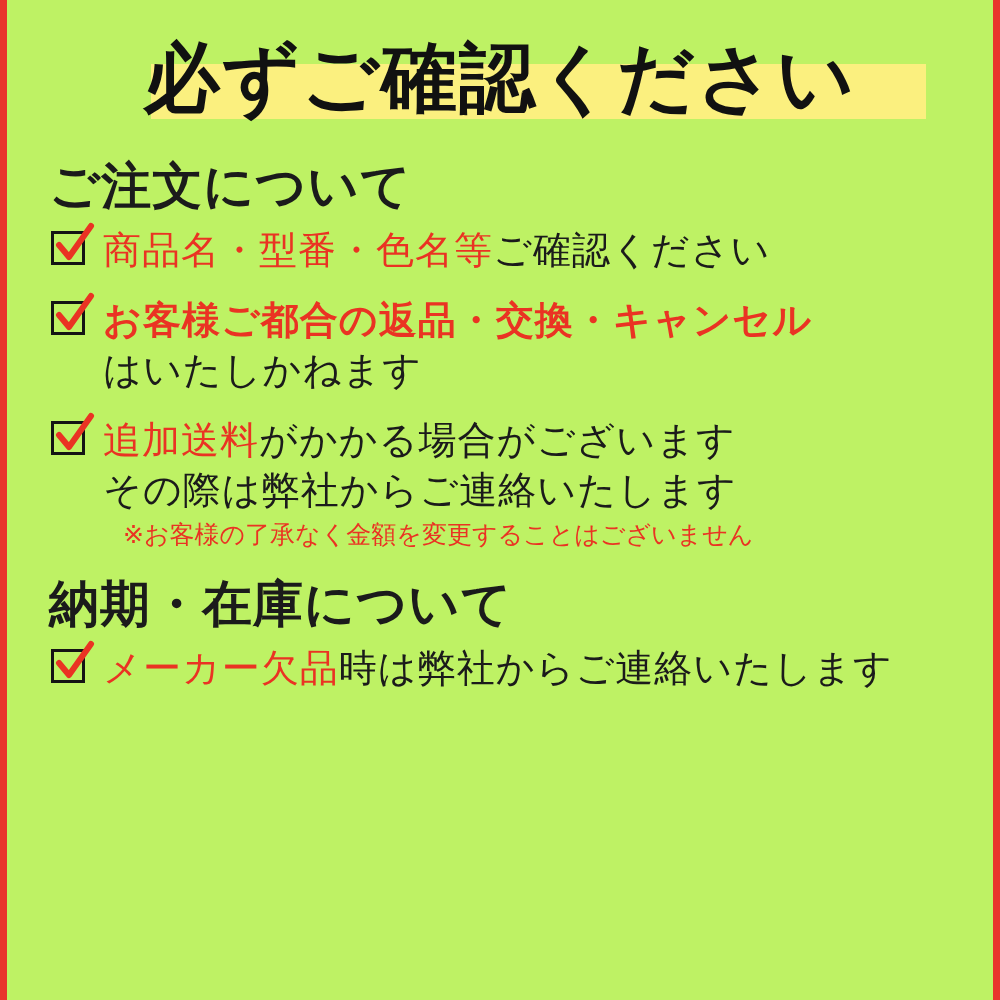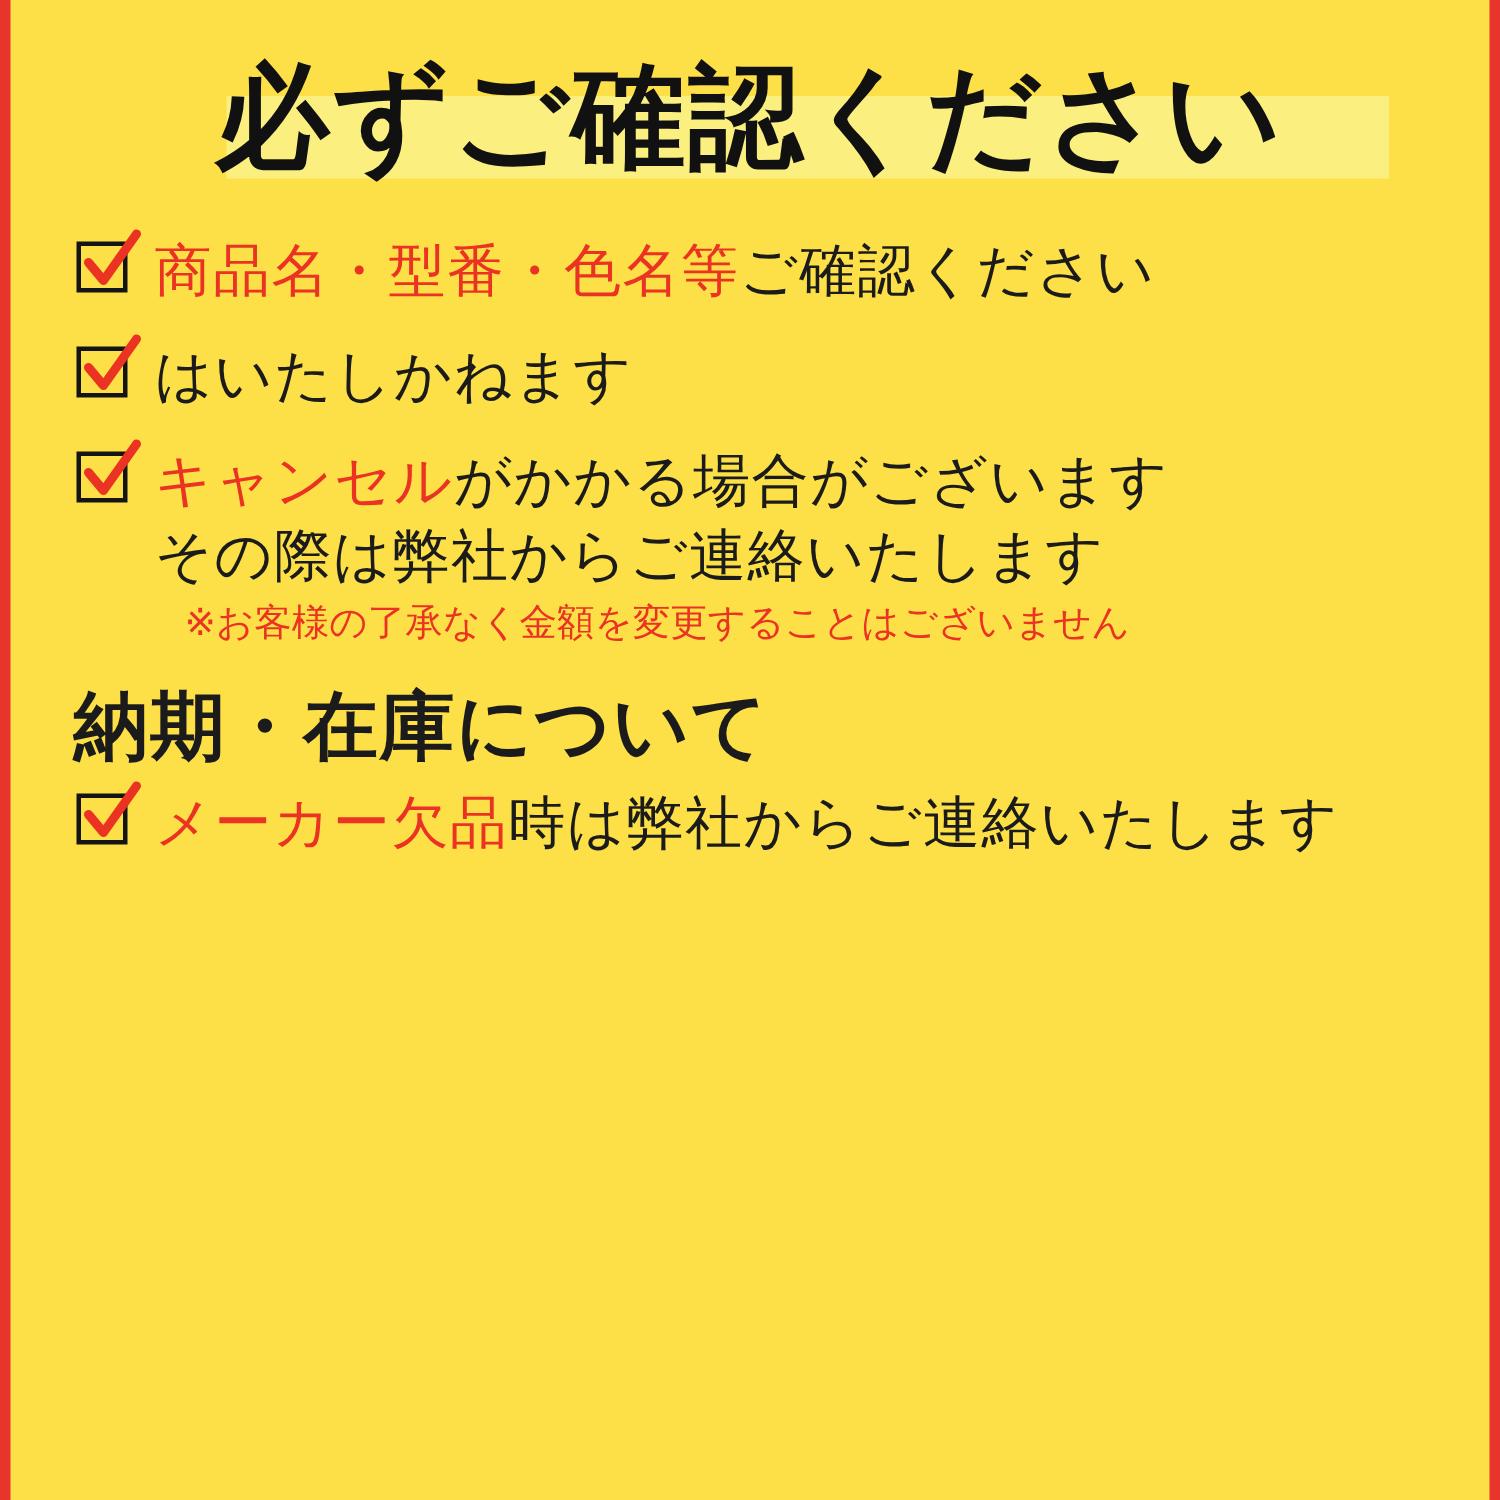--- a/index.html
+++ b/index.html
@@ -13,21 +13,21 @@
     font-family: "DejaVu Sans", "Liberation Sans", sans-serif;
     overflow: hidden;
   }
   .page {
     position: relative;
     width: 1000px;
     height: 1000px;
     box-sizing: border-box;
     border-left: 7px solid #e8352c;
     border-right: 7px solid #e8352c;
-    background: #fde047;
+    background: #bef264;
   }
   .inner {
     position: absolute;
     left: 0;
     top: 0;
     right: 0;
     bottom: 0;
     padding: 26px 34px 0 34px;
     box-sizing: border-box;
   }
@@ -126,46 +126,48 @@
 
 <div class="page">
   <div class="inner">
 
     <div class="title-wrap">
       <div class="title-highlight"></div>
       <div class="title-text">必ずご確認ください</div>
     </div>
 
     <div>
+      <div class="section-heading">ご注文について</div>
 
       <div class="item">
         <span class="checkbox">
           <svg viewBox="0 0 46 46">
             <path d="M9 23 L19 35 L41 4" fill="none" stroke="#ea3323" stroke-width="6" stroke-linecap="round" stroke-linejoin="round"></path>
           </svg>
         </span>
         <div class="line"><span class="red">商品名・型番・色名等</span><span>ご確認ください</span></div>
       </div>
 
       <div class="item">
         <span class="checkbox">
           <svg viewBox="0 0 46 46">
             <path d="M9 23 L19 35 L41 4" fill="none" stroke="#ea3323" stroke-width="6" stroke-linecap="round" stroke-linejoin="round"></path>
           </svg>
         </span>
+        <div class="line red">お客様ご都合の返品・交換・キャンセル</div>
         <div class="line">はいたしかねます</div>
       </div>
 
       <div class="item">
         <span class="checkbox">
           <svg viewBox="0 0 46 46">
             <path d="M9 23 L19 35 L41 4" fill="none" stroke="#ea3323" stroke-width="6" stroke-linecap="round" stroke-linejoin="round"></path>
           </svg>
         </span>
-        <div class="line"><span class="red">キャンセル</span><span>がかかる場合がございます</span></div>
+        <div class="line"><span class="red">追加送料</span><span>がかかる場合がございます</span></div>
         <div class="line">その際は弊社からご連絡いたします</div>
         <div class="note">※お客様の了承なく金額を変更することはございません</div>
       </div>
     </div>
 
     <div>
       <div class="section-heading second">納期・在庫について</div>
 
 
       <div class="item">

